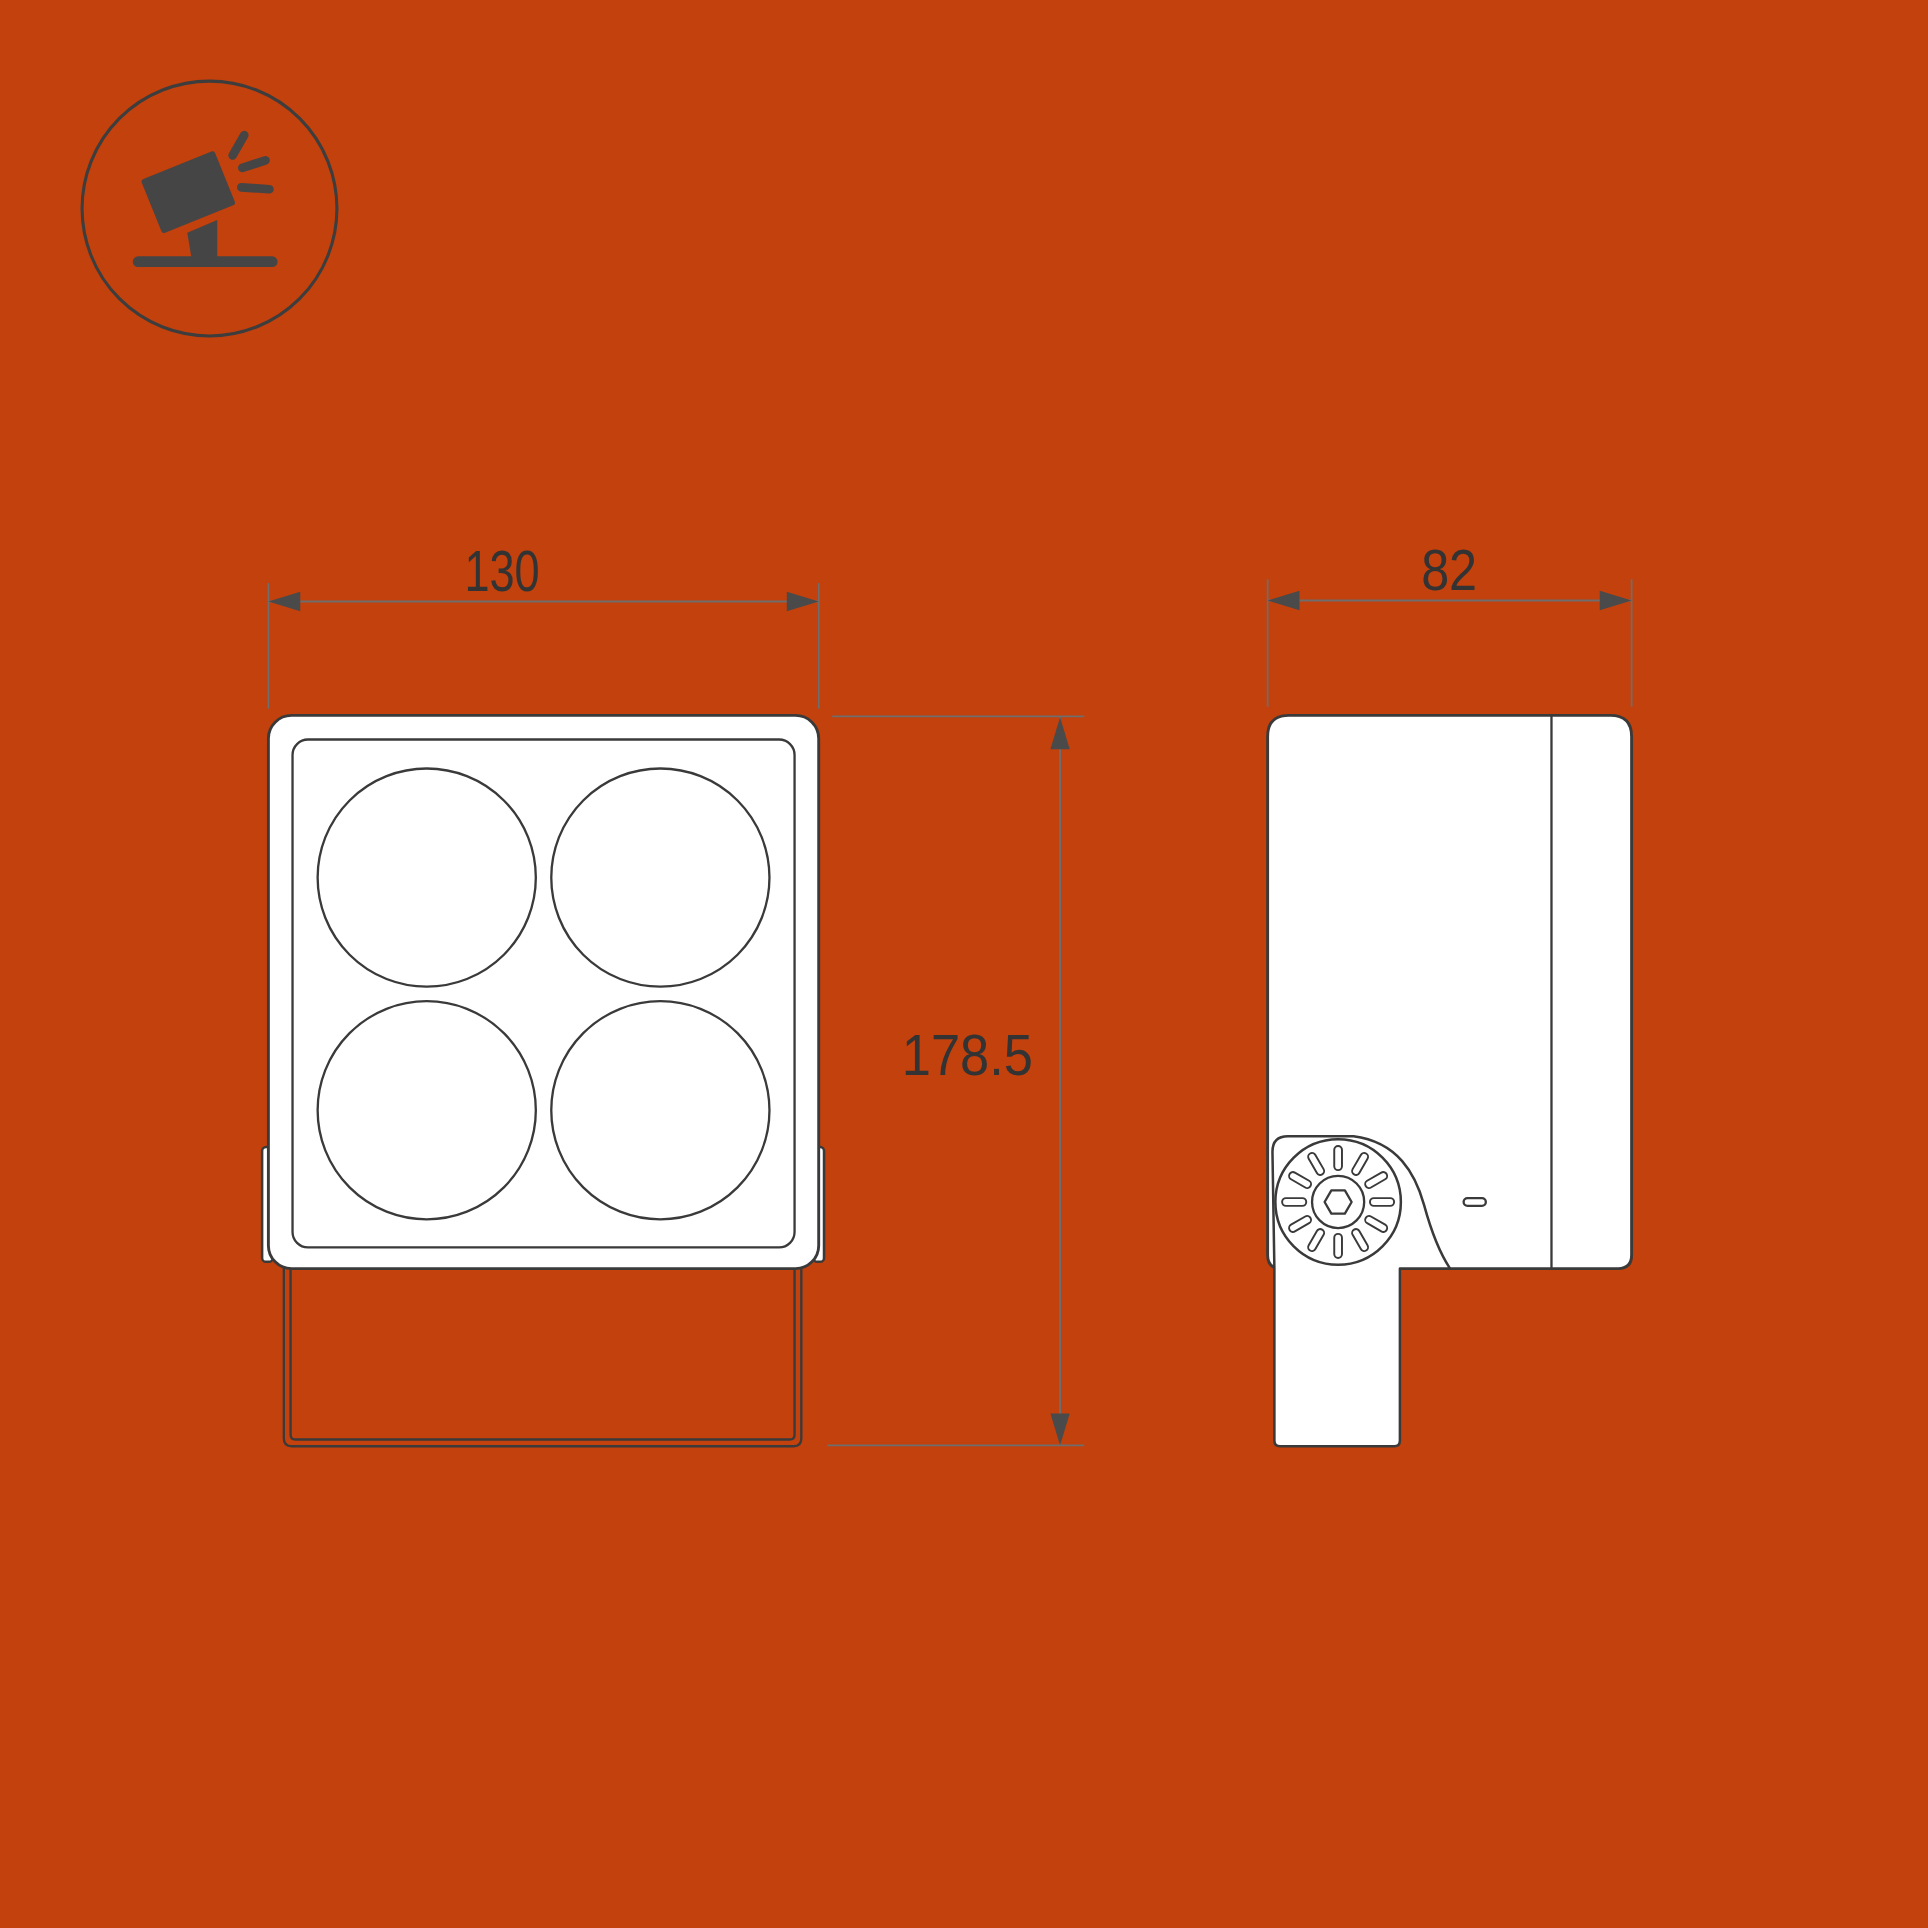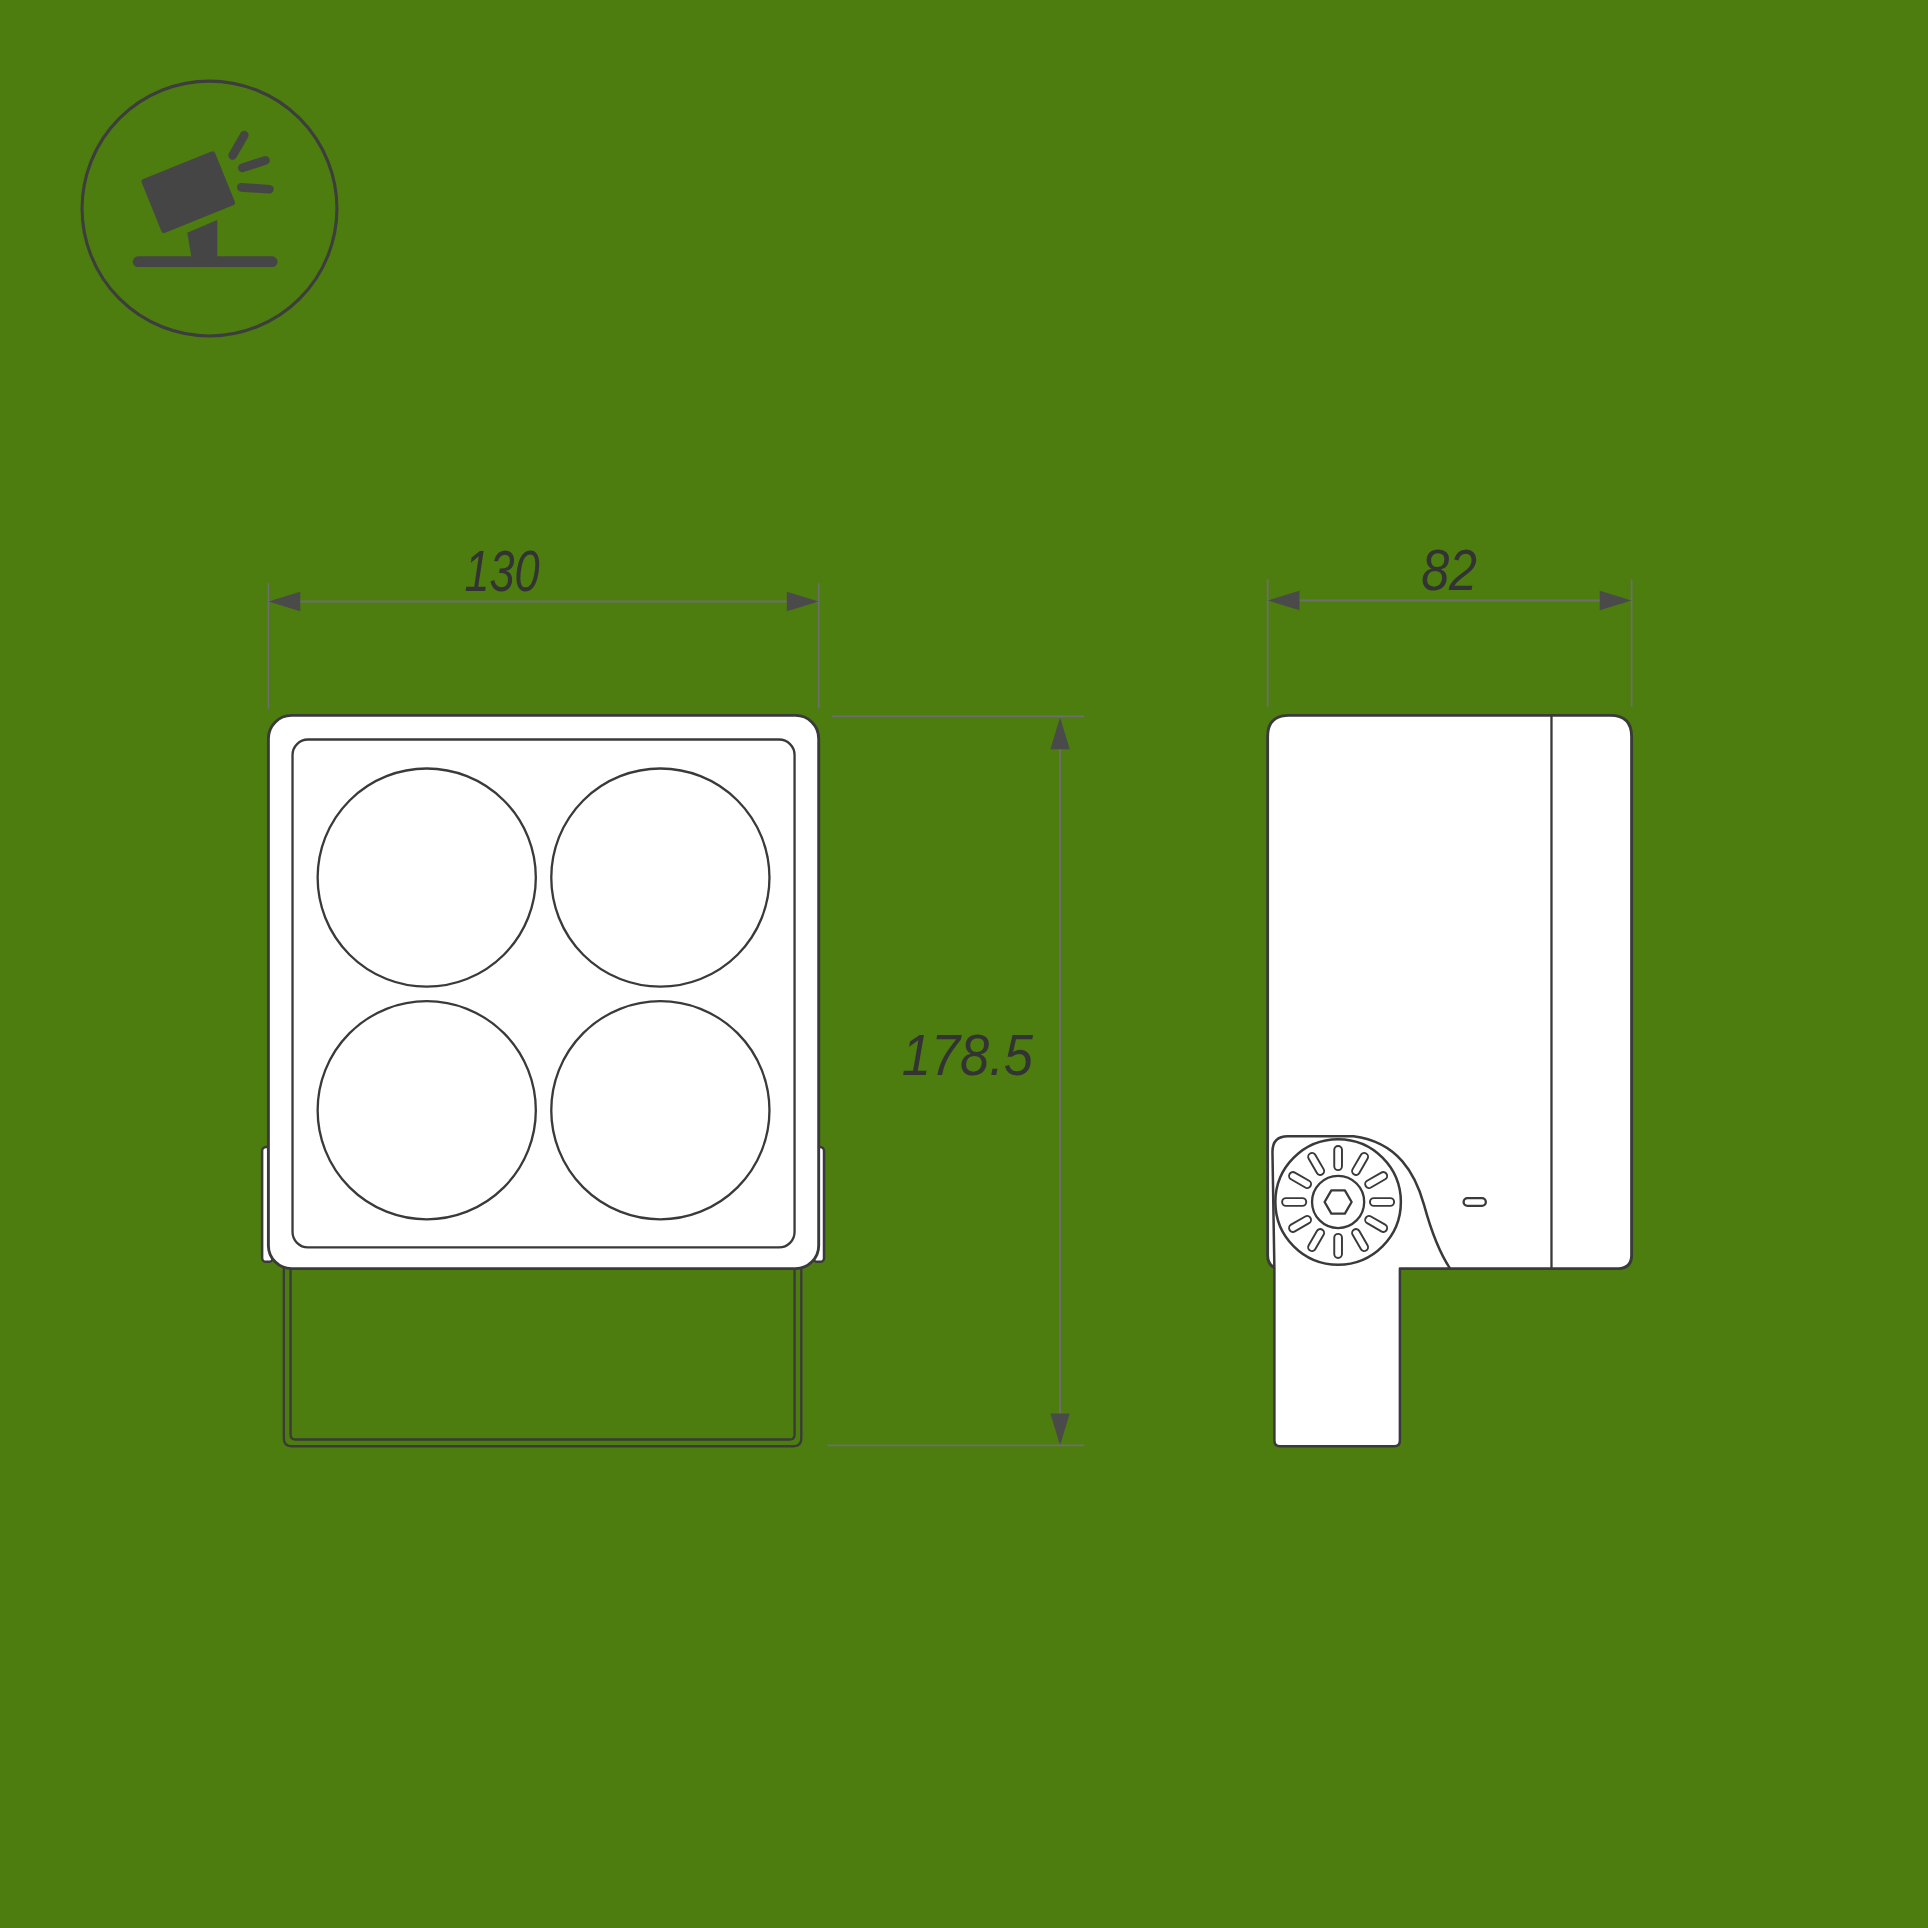--- a/index.html
+++ b/index.html
@@ -1,22 +1,21 @@
 <!DOCTYPE html>
 <html><head>
 <meta charset="utf-8">
 <style>
   html,body{margin:0;padding:0;background:#ffffff;}
   .canvas{
     position:relative;
     width:1928px;height:1928px;
-    background:#4d7c0f;
+    background:#c2410c;
     font-family:"Liberation Sans", sans-serif;
     overflow:hidden;
-    font-style:italic;
   }
   svg{display:block;}
   .outline-thin{fill:none;stroke:#3a3a3a;stroke-width:2.4;stroke-linecap:round;stroke-linejoin:round;}
   .filled-white{fill:#ffffff;stroke:#3a3a3a;stroke-width:3;stroke-linejoin:round;}
   .filled-white-thin{fill:#ffffff;stroke:#3a3a3a;stroke-width:2.6;stroke-linejoin:round;}
   .dimline{fill:none;stroke:#6e6e6e;stroke-width:2;}
   .extline{fill:none;stroke:#6e6e6e;stroke-width:1.8;}
   .arrow{fill:#4a4a4a;stroke:none;}
   .dimtext{fill:#333333;font-size:59px;font-family:"Liberation Sans", sans-serif;}
   .iconfill{fill:#454545;stroke:none;}

